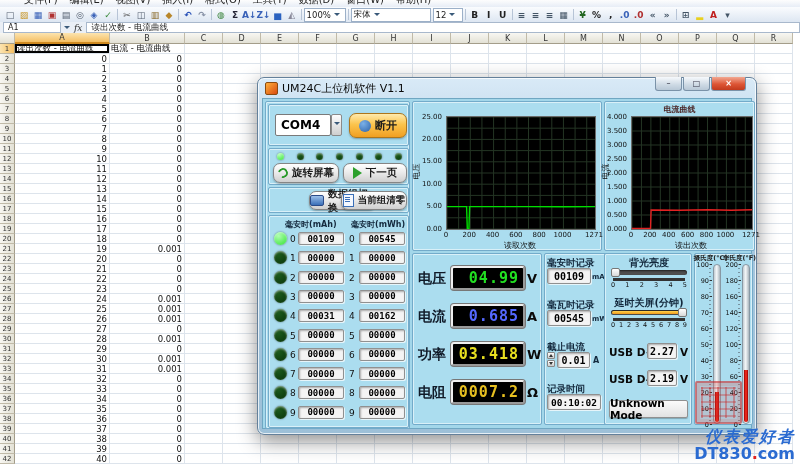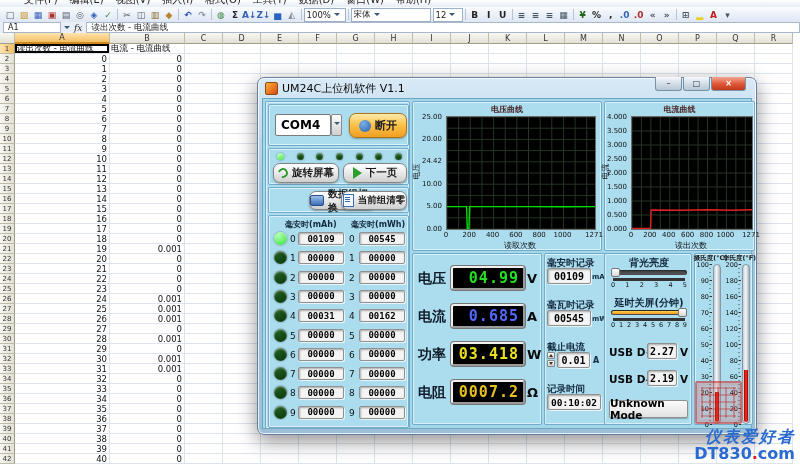--- a/index.html
+++ b/index.html
@@ -1214,27 +1214,26 @@
             <div class="led" style="position: absolute; left: 5px; top: 189.7px; width: 13px; height: 13px; background: radial-gradient(circle at 35% 30%, rgb(28, 90, 28), rgb(10, 52, 10));"></div>
             <div style="position: absolute; left: 21px; top: 191.7px; font-size: 9px; color: rgb(17, 17, 17);">9</div>
             <div class="sbox" style="position: absolute; left: 29px; top: 189.7px; width: 46px; height: 13px; font-size: 9px; font-weight: bold;">00000</div>
             <div style="position: absolute; left: 80px; top: 191.7px; font-size: 9px; color: rgb(17, 17, 17);">9</div>
             <div class="sbox" style="position: absolute; left: 90px; top: 189.7px; width: 46px; height: 13px; font-size: 9px; font-weight: bold;">00000</div>
           </div>
       </div>
     </div>
 
     <div class="panel" style="left:149px;top:2px;width:190px;height:150px;">
-      <div class="chart-title">电压曲线</div>
       <div class="ylab" style="left:-5px;top:64px;">电压</div>
       <div class="yticks" style="left:0;top:14px;width:31px;height:112px;" id="yt0">
           <span style="right: 2px; top: 108.5px;">0.00</span>
           <span style="right: 2px; top: 86.1px;">5.00</span>
           <span style="right: 2px; top: 63.7px;">10.00</span>
-          <span style="right: 2px; top: 41.3px;">24.42</span>
+          <span style="right: 2px; top: 41.3px;">15.00</span>
           <span style="right: 2px; top: 18.9px;">20.00</span>
           <span style="right: 2px; top: -3.5px;">25.00</span>
         </div>
       <div class="plot" style="left:33px;top:14px;width:148px;height:112px;" id="plot0"><svg width="148" height="112">
             <line x1="0" x2="0" y1="0" y2="112" stroke="#243524" stroke-width="1"></line>
             <line x1="11.644374508261212" x2="11.644374508261212" y1="0" y2="112" stroke="#243524" stroke-width="1"></line>
             <line x1="23.288749016522424" x2="23.288749016522424" y1="0" y2="112" stroke="#243524" stroke-width="1"></line>
             <line x1="34.93312352478363" x2="34.93312352478363" y1="0" y2="112" stroke="#243524" stroke-width="1"></line>
             <line x1="46.57749803304485" x2="46.57749803304485" y1="0" y2="112" stroke="#243524" stroke-width="1"></line>
             <line x1="58.221872541306055" x2="58.221872541306055" y1="0" y2="112" stroke="#243524" stroke-width="1"></line>

